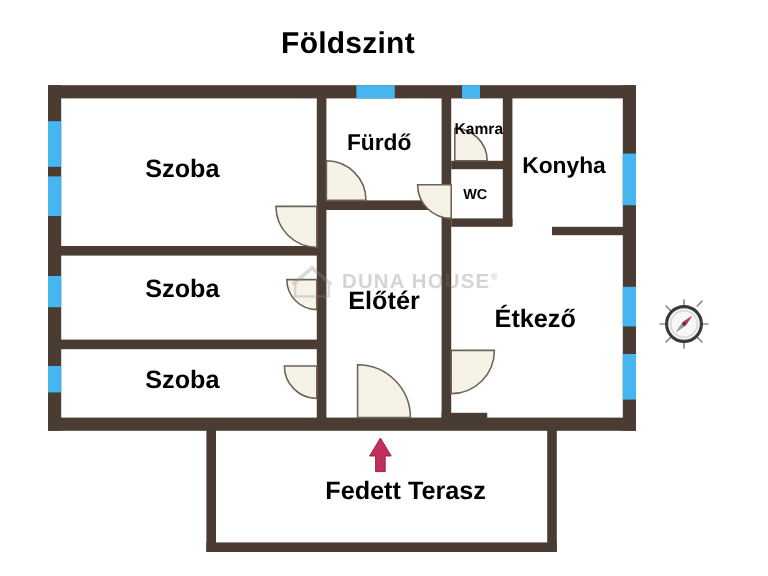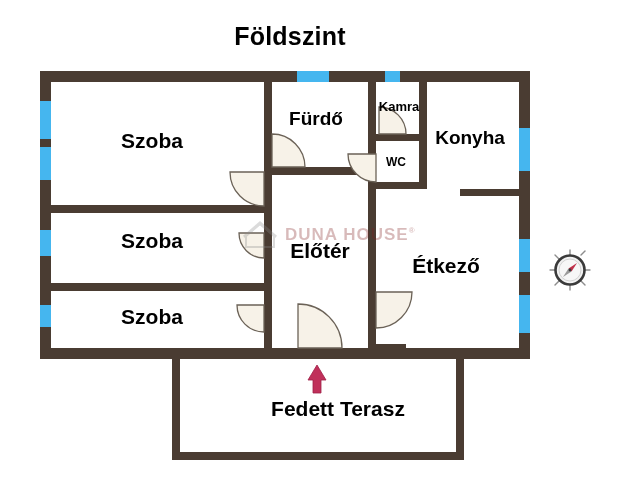--- a/index.html
+++ b/index.html
@@ -52,21 +52,21 @@
     height: 36px;
     opacity: 0.30;
     pointer-events: none;
   }
   #watermark .wm-text {
     position: absolute;
     left: 42px;
     top: 6px;
     font-size: 17px;
     font-weight: bold;
-    color: #7f1d1d;
+    color: #737373;
     letter-spacing: 1px;
     white-space: nowrap;
   }
   #watermark .wm-sup {
     font-size: 8px;
     vertical-align: super;
   }
   #compass {
     position: absolute;
     left: 549px;

